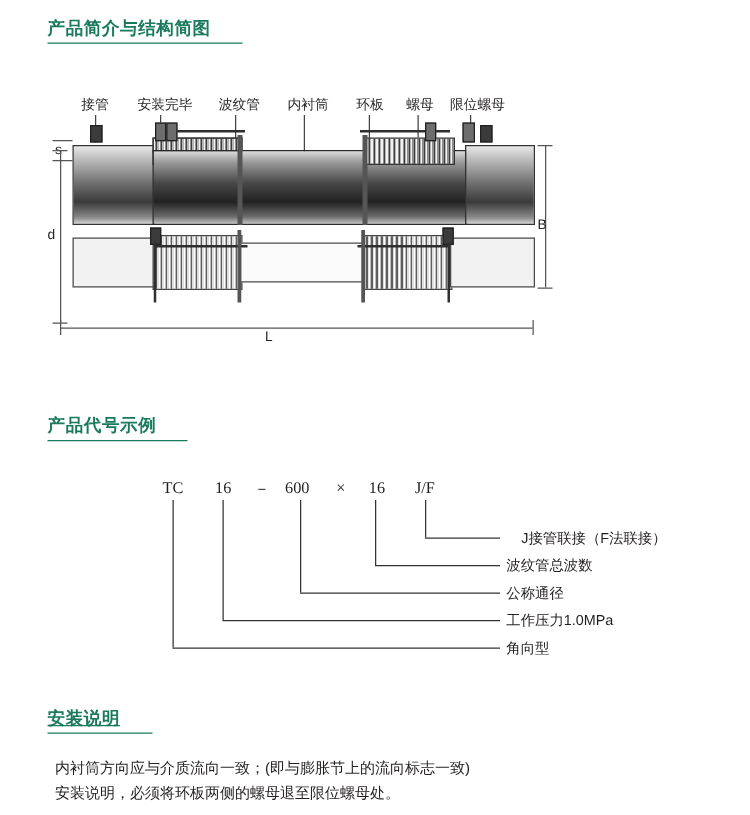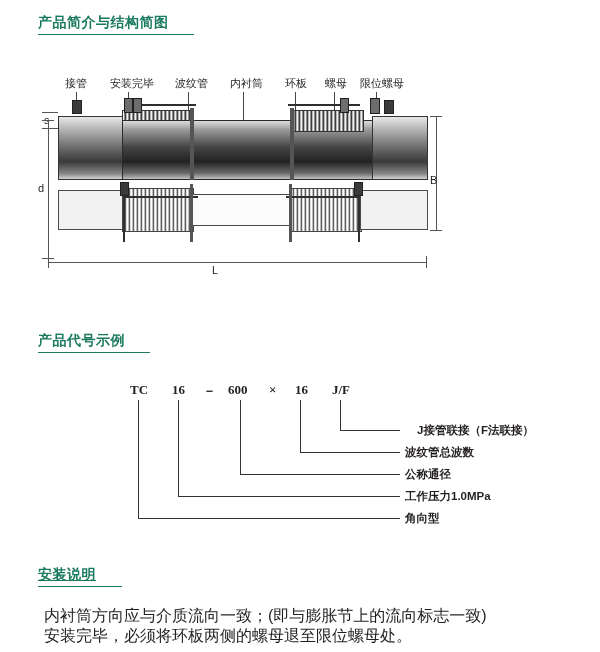--- a/index.html
+++ b/index.html
@@ -113,42 +113,41 @@
     border: 1px solid #4a4a4a;
   }
 
   
   #figure2 {
     position: absolute;
     left: 60px;
     top: 372px;
     width: 480px;
     height: 160px;
-    font-weight: bold;
   }
   .code-token {
     position: absolute;
     font-size: 13px;
     white-space: nowrap;
     color: #231f20;
     font-family: "Liberation Serif", serif;
   }
   .code-desc {
     position: absolute;
     font-size: 11.5px;
     white-space: nowrap;
     color: #231f20;
   }
   .cl-v { position: absolute; width: 1px; background: #333; }
   .cl-h { position: absolute; height: 1px; background: #333; }
 
   
   .note-line {
     position: absolute;
-    font-size: 16px;
+    font-size: 12px;
     color: #231f20;
     white-space: nowrap;
   }
 </style>
 </head>
 <body>
 
 <div class="section-title" style="left:38px; top:14px;text-align:center;">产品简介与结构简图</div>
 <div class="title-underline" style="left:38px; top:34px; width:156px;"></div>
 
@@ -262,13 +261,13 @@
   <div class="code-desc" style="left:345px; top:73px;">波纹管总波数</div>
   <div class="code-desc" style="left:345px; top:95px;">公称通径</div>
   <div class="code-desc" style="left:345px; top:117px;">工作压力1.0MPa</div>
   <div class="code-desc" style="left:345px; top:139px;">角向型</div>
 </div>
 
 <div class="section-title" style="left:38px; top:566px;text-decoration:underline;">安装说明</div>
 <div class="title-underline" style="left:38px; top:586px; width:84px;"></div>
 
 <div class="note-line" style="left:44px; top:606px;">内衬筒方向应与介质流向一致；(即与膨胀节上的流向标志一致)</div>
-<div class="note-line" style="left:44px; top:626px;">安装完毕，必须将环板两侧的螺母退至限位螺母处。</div>
+<div class="note-line" style="left:44px; top:626px;">安装说明，必须将环板两侧的螺母退至限位螺母处。</div>
 
 </body></html>

